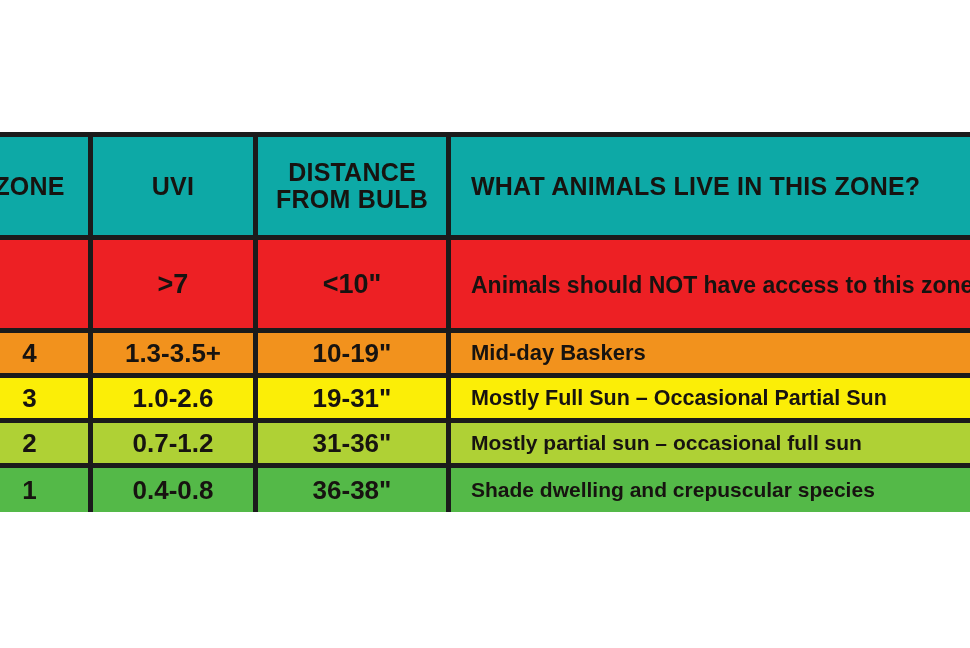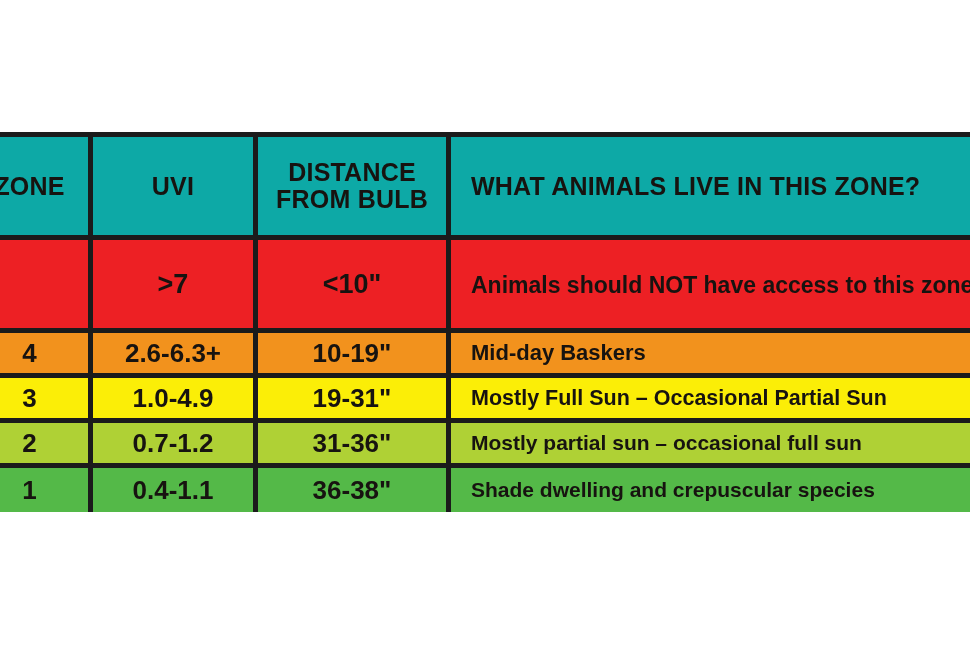--- a/index.html
+++ b/index.html
@@ -139,42 +139,42 @@
       <tbody>
         <tr class="row-danger">
           <td class="zone"></td>
           <td class="uvi">&gt;7</td>
           <td class="dist">&lt;10"</td>
           <td class="desc">Animals should NOT have access to this zone</td>
         </tr>
 
         <tr class="row-4">
           <td class="zone">4</td>
-          <td class="uvi">2.6-6.3+</td>
+          <td class="uvi">1.3-3.5+</td>
           <td class="dist">10-19"</td>
           <td class="desc">Mid-day Baskers</td>
         </tr>
 
         <tr class="row-3">
           <td class="zone">3</td>
-          <td class="uvi">1.0-4.9</td>
+          <td class="uvi">1.0-2.6</td>
           <td class="dist">19-31"</td>
           <td class="desc">Mostly Full Sun – Occasional Partial Sun</td>
         </tr>
 
         <tr class="row-2">
           <td class="zone">2</td>
           <td class="uvi">0.7-1.2</td>
           <td class="dist">31-36"</td>
           <td class="desc">Mostly partial sun – occasional full sun</td>
         </tr>
 
         <tr class="row-1">
           <td class="zone">1</td>
-          <td class="uvi">0.4-1.1</td>
+          <td class="uvi">0.4-0.8</td>
           <td class="dist">36-38"</td>
           <td class="desc">Shade dwelling and crepuscular species</td>
         </tr>
       </tbody>
     </table>
   </div>
 
 </div>
 
 </body></html>

